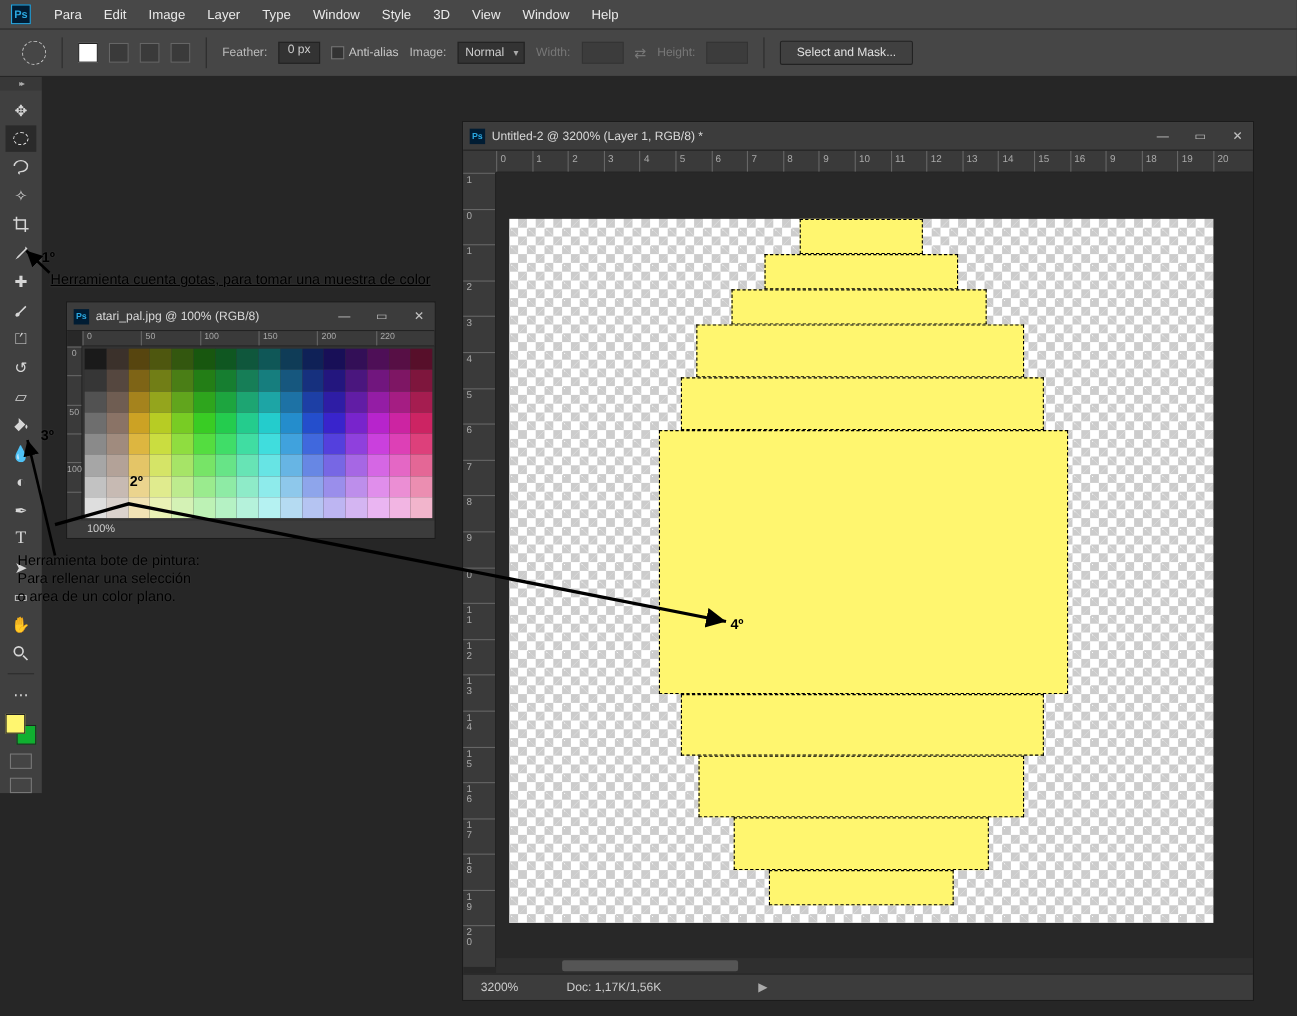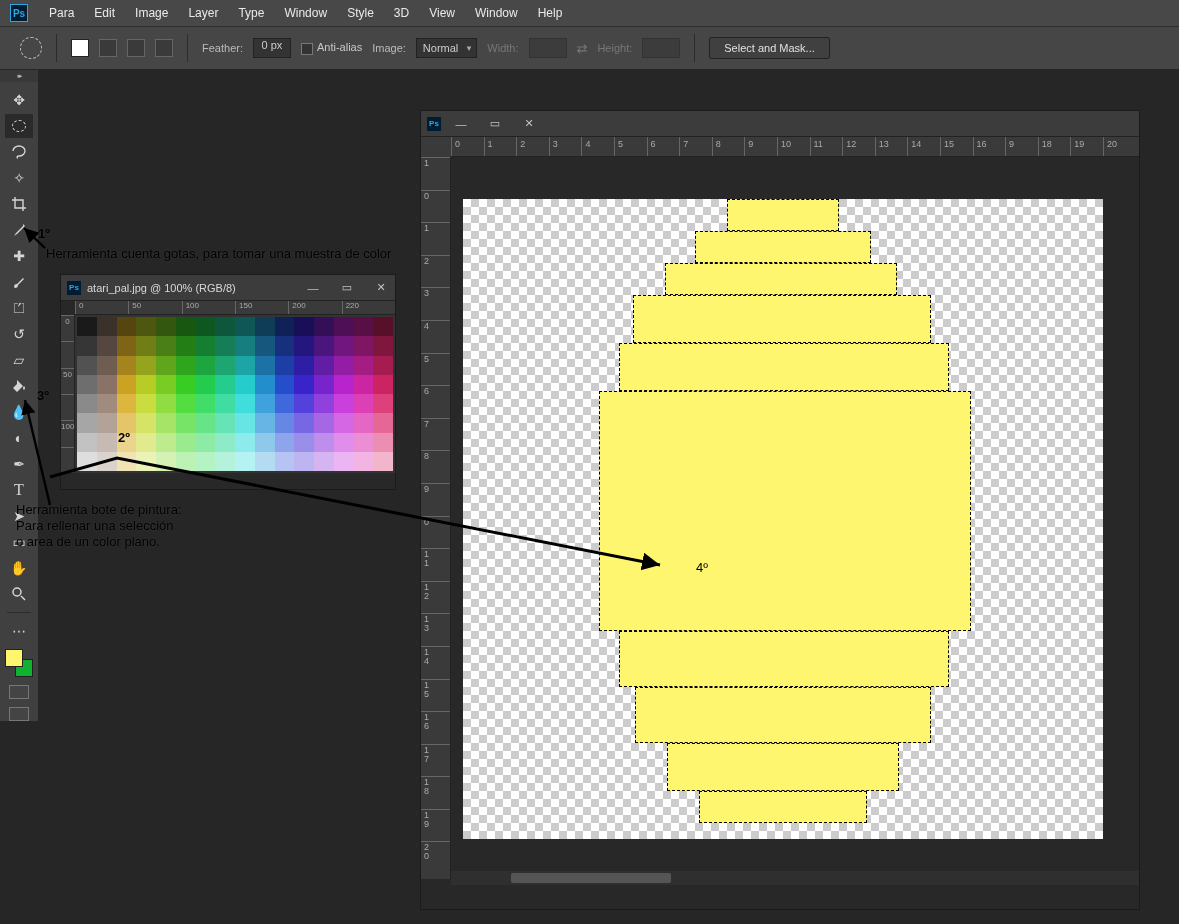--- a/index.html
+++ b/index.html
@@ -427,26 +427,30 @@
           <div class="pal-cell" style="background: rgb(181, 242, 242);"></div>
           <div class="pal-cell" style="background: rgb(181, 219, 242);"></div>
           <div class="pal-cell" style="background: rgb(181, 196, 242);"></div>
           <div class="pal-cell" style="background: rgb(189, 181, 242);"></div>
           <div class="pal-cell" style="background: rgb(212, 181, 242);"></div>
           <div class="pal-cell" style="background: rgb(234, 181, 242);"></div>
           <div class="pal-cell" style="background: rgb(242, 181, 227);"></div>
           <div class="pal-cell" style="background: rgb(242, 181, 204);"></div>
         </div>
     </div>
+    <div class="pal-status">
+      <span>100%</span>
+    </div>
   </div>
 </div>
 
 <div id="doc-main" class="doc-window">
   <div class="doc-titlebar">
     <div class="ps-mini">Ps</div>
+    <div class="doc-title">Untitled-2 @ 3200% (Layer 1, RGB/8) *</div>
     <div class="win-btn">—</div>
     <div class="win-btn">▭</div>
     <div class="win-btn">✕</div>
   </div>
   <div class="doc-body">
     <div class="ruler-corner"></div>
     <div class="ruler-h" id="rulerH">
         <div class="tick">0</div>
         <div class="tick">1</div>
         <div class="tick">2</div>
@@ -505,40 +509,45 @@
         <div class="yellow-shape" style="left:148px;top:234px;width:372px;height:240px;"></div>
         <div class="yellow-shape" style="left:168px;top:474px;width:330px;height:56px;"></div>
         <div class="yellow-shape" style="left:184px;top:530px;width:296px;height:56px;"></div>
         <div class="yellow-shape" style="left:216px;top:586px;width:232px;height:48px;"></div>
         <div class="yellow-shape" style="left:248px;top:634px;width:168px;height:32px;"></div>
       </div>
     </div>
     <div class="hscroll">
         <div class="hscroll-thumb"></div>
       </div>
+    <div class="doc-status">
+      <span class="zoom">3200%</span>
+      <span>Doc: 1,17K/1,56K</span>
+      <span class="arrow">▶</span>
+    </div>
   </div>
 </div>
 
 <svg class="overlay" width="1179" height="924">
   <defs>
     <marker id="ah" markerWidth="8" markerHeight="8" refX="6" refY="3" orient="auto">
       <path d="M0 0 L6 3 L0 6 z" fill="#000"></path>
     </marker>
   </defs>
 
   <line x1="45" y1="248" x2="24" y2="228" stroke="#000" stroke-width="2.4" marker-end="url(#ah)"></line>
 
   <line x1="50" y1="505" x2="25" y2="400" stroke="#000" stroke-width="2.4" marker-end="url(#ah)"></line>
 
   <polyline points="50,477 117,458 660,565" fill="none" stroke="#000" stroke-width="3" marker-end="url(#ah)"></polyline>
 </svg>
 
 <div class="anno" style="left:38px;top:226px;font-weight:bold">1º</div>
-<div class="anno" style="left:46px;top:246px;">Herramienta cuenta gotas, para tomar una muestra de color</div>
+<div class="anno" style="left:46px;top:246px;text-decoration:underline;">Herramienta cuenta gotas, para tomar una muestra de color</div>
 
 <div class="anno" style="left:118px;top:430px;font-weight:bold">2º</div>
 
 <div class="anno" style="left:37px;top:388px;font-weight:bold">3º</div>
 <div class="anno" style="left:16px;top:502px;white-space:pre;">Herramienta bote de pintura:
 Para rellenar una selección
 o area de un color plano.</div>
 
-<div class="anno" style="left:696px;top:560px;font-weight:normal">4º</div>
+<div class="anno" style="left:664px;top:560px;font-weight:bold">4º</div>
 
 </body></html>

